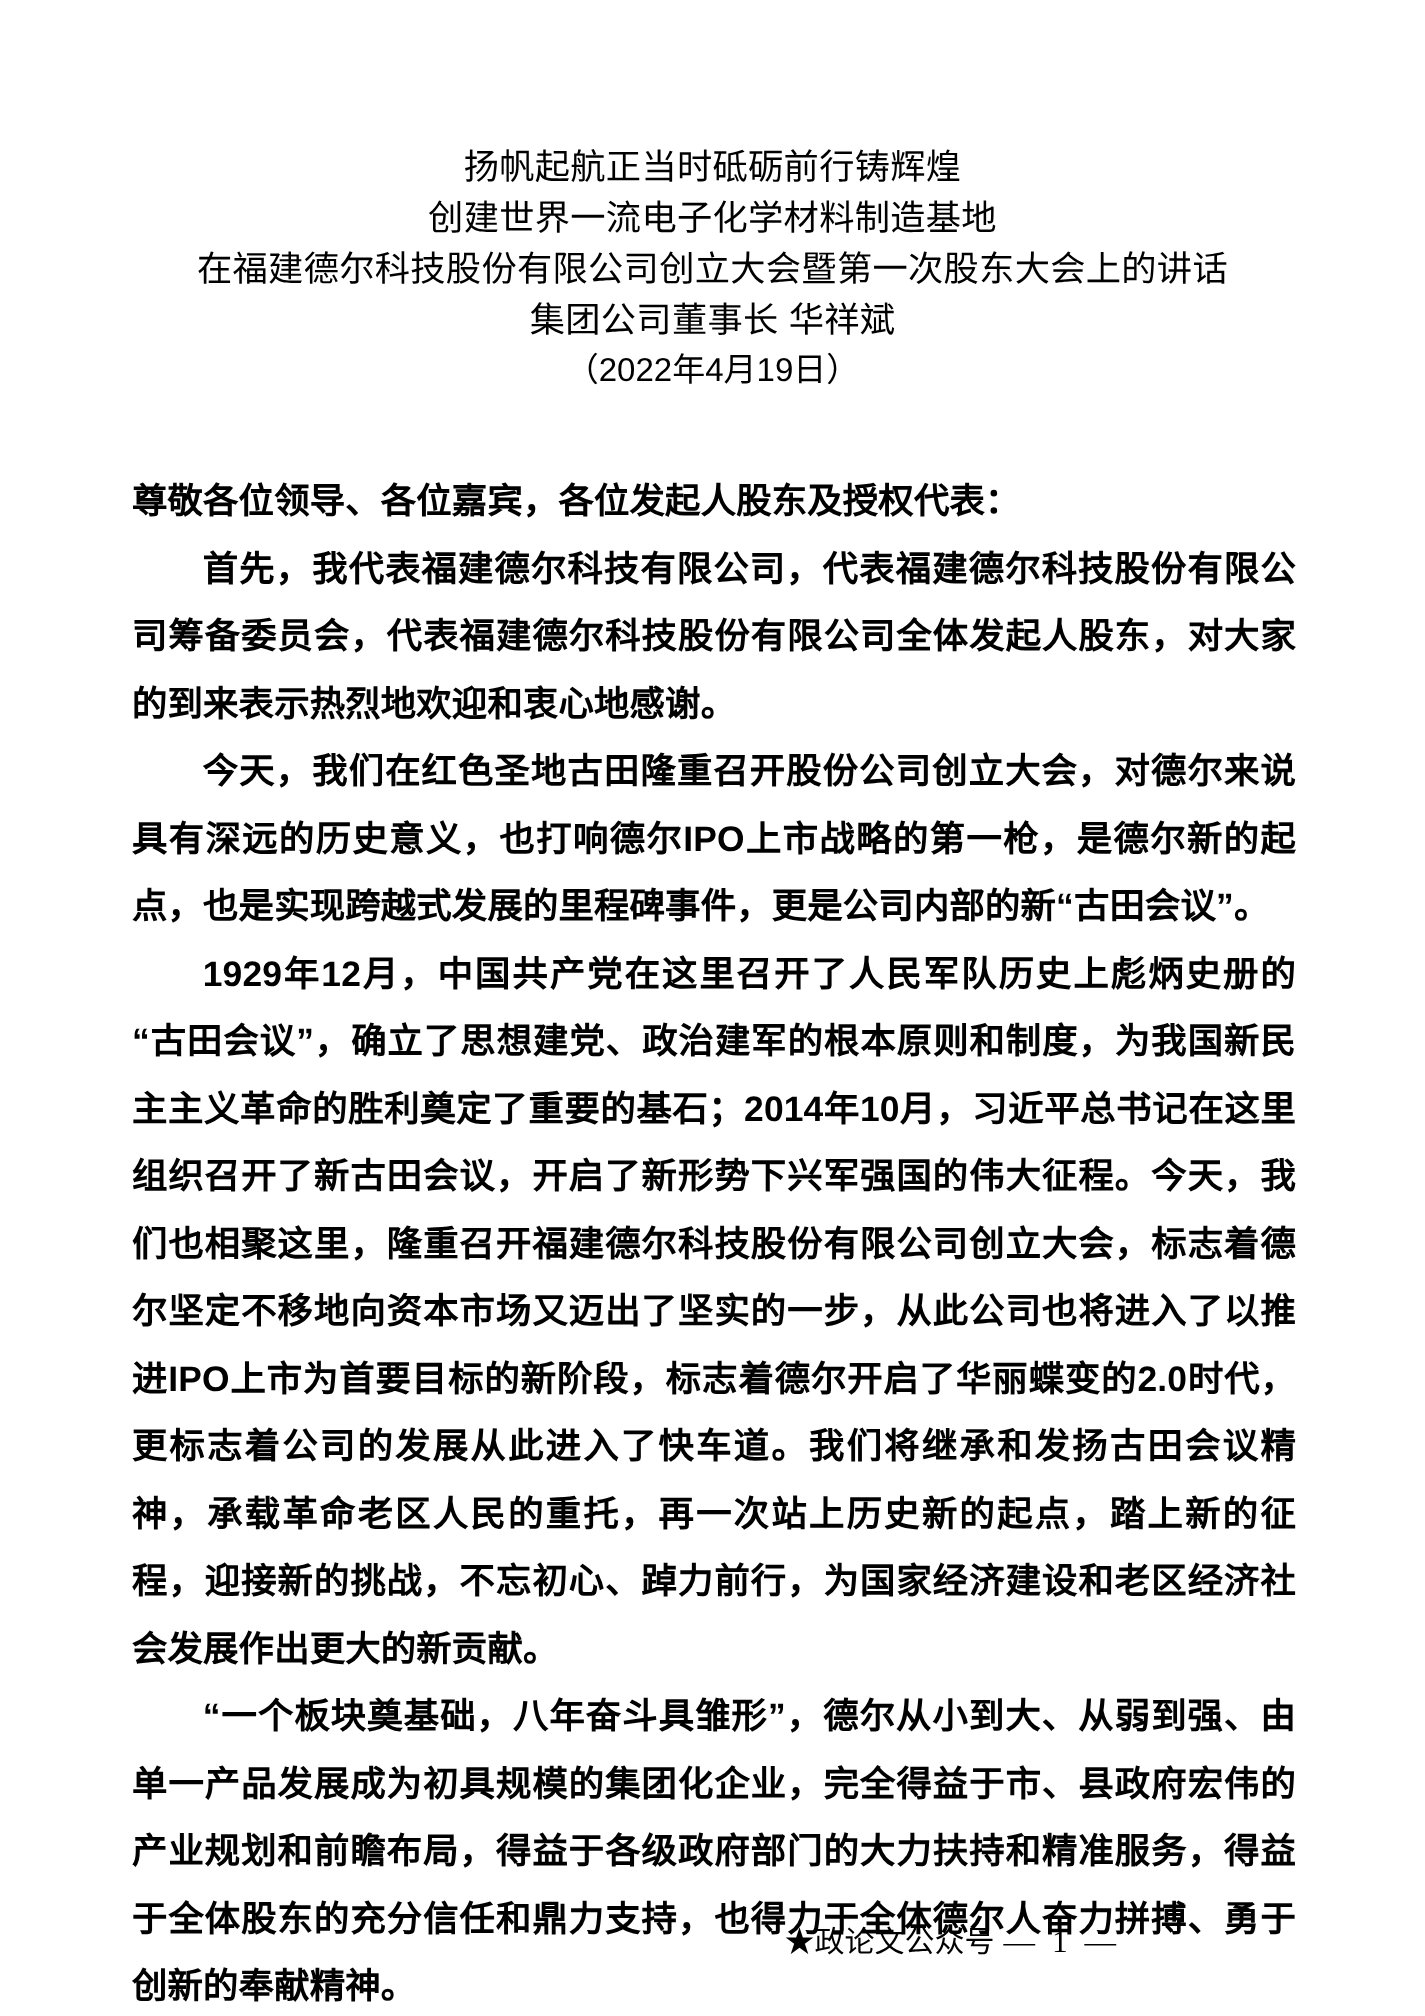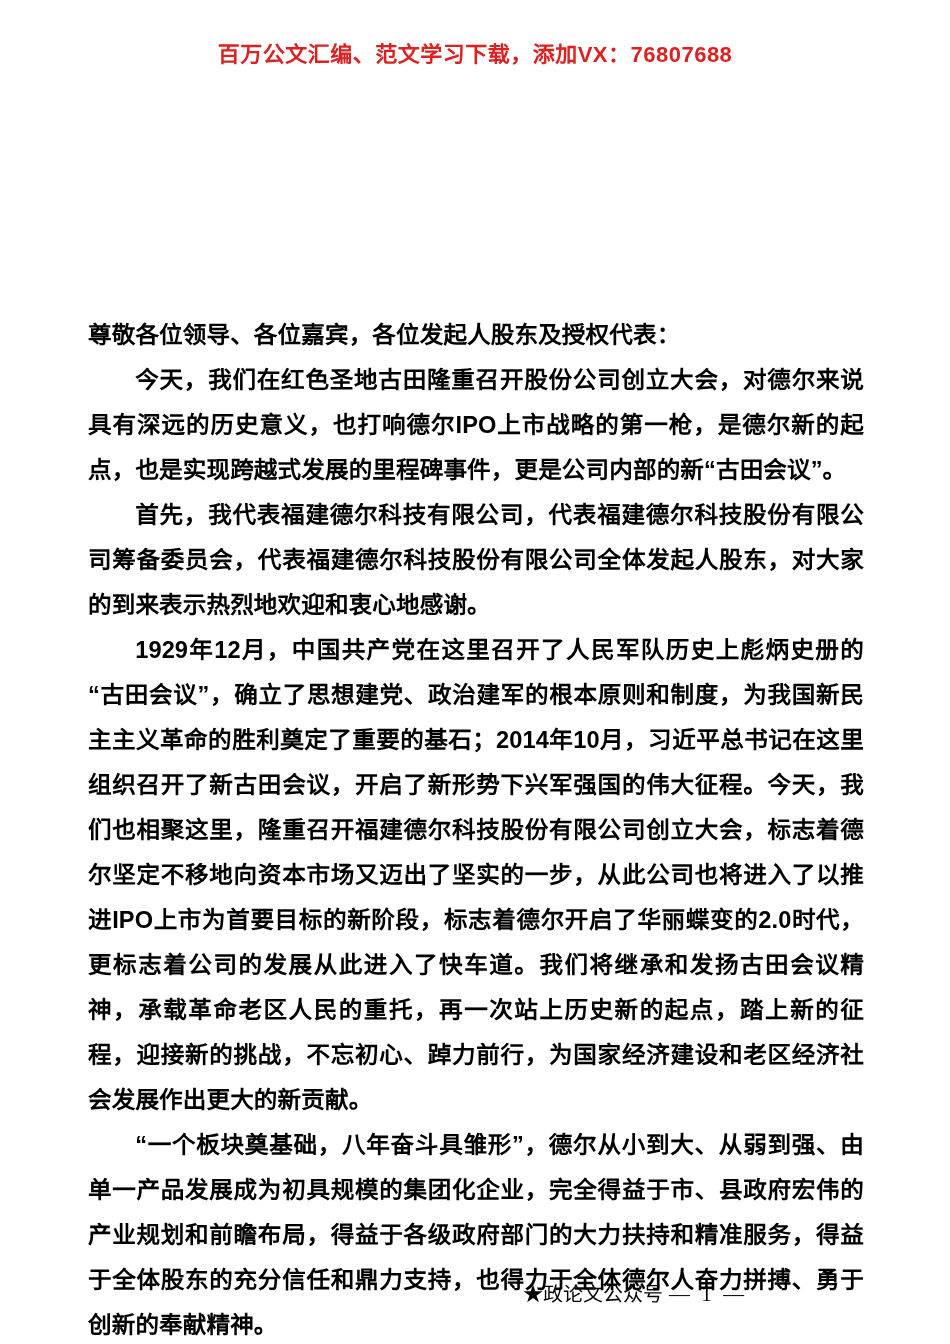--- a/index.html
+++ b/index.html
@@ -103,27 +103,33 @@
     font-size: 21px;
     letter-spacing: 3px;
     padding-left: 6px;
   }
 </style>
 </head>
 <body>
 
 <div class="page">
 
-  <div class="promo-header" style="color: rgb(221, 33, 33);">百万公文汇编、范文学习下载，添加VX：76807688</div>
 
+  <div class="title-block">
+    <div class="title-line">扬帆起航正当时砥砺前行铸辉煌</div>
+    <div class="title-line">创建世界一流电子化学材料制造基地</div>
+    <div class="title-line">在福建德尔科技股份有限公司创立大会暨第一次股东大会上的讲话</div>
+    <div class="title-line">集团公司董事长  华祥斌</div>
+    <div class="title-line date">（2022年4月19日）</div>
+  </div>
 
   <div class="body-text">
     <p>尊敬各位领导、各位嘉宾，各位发起人股东及授权代表：</p>
+    <p class="indent">首先，我代表福建德尔科技有限公司，代表福建德尔科技股份有限公司筹备委员会，代表福建德尔科技股份有限公司全体发起人股东，对大家的到来表示热烈地欢迎和衷心地感谢。</p>
     <p class="indent">今天，我们在红色圣地古田隆重召开股份公司创立大会，对德尔来说具有深远的历史意义，也打响德尔IPO上市战略的第一枪，是德尔新的起点，也是实现跨越式发展的里程碑事件，更是公司内部的新“古田会议”。</p>
-    <p class="indent">首先，我代表福建德尔科技有限公司，代表福建德尔科技股份有限公司筹备委员会，代表福建德尔科技股份有限公司全体发起人股东，对大家的到来表示热烈地欢迎和衷心地感谢。</p>
     <p class="indent">1929年12月，中国共产党在这里召开了人民军队历史上彪炳史册的“古田会议”，确立了思想建党、政治建军的根本原则和制度，为我国新民主主义革命的胜利奠定了重要的基石；2014年10月，习近平总书记在这里组织召开了新古田会议，开启了新形势下兴军强国的伟大征程。今天，我们也相聚这里，隆重召开福建德尔科技股份有限公司创立大会，标志着德尔坚定不移地向资本市场又迈出了坚实的一步，从此公司也将进入了以推进IPO上市为首要目标的新阶段，标志着德尔开启了华丽蝶变的2.0时代，更标志着公司的发展从此进入了快车道。我们将继承和发扬古田会议精神，承载革命老区人民的重托，再一次站上历史新的起点，踏上新的征程，迎接新的挑战，不忘初心、踔力前行，为国家经济建设和老区经济社会发展作出更大的新贡献。</p>
     <p class="indent">“一个板块奠基础，八年奋斗具雏形”，德尔从小到大、从弱到强、由单一产品发展成为初具规模的集团化企业，完全得益于市、县政府宏伟的产业规划和前瞻布局，得益于各级政府部门的大力扶持和精准服务，得益于全体股东的充分信任和鼎力支持，也得力于全体德尔人奋力拼搏、勇于创新的奉献精神。</p>
 
   </div>
 
   <div class="footer">
     <span class="footer-inner">
       <span class="footer-mark">★政论文公众号</span><span class="footer-pageno">— 1 —</span>
     </span>
   </div>

